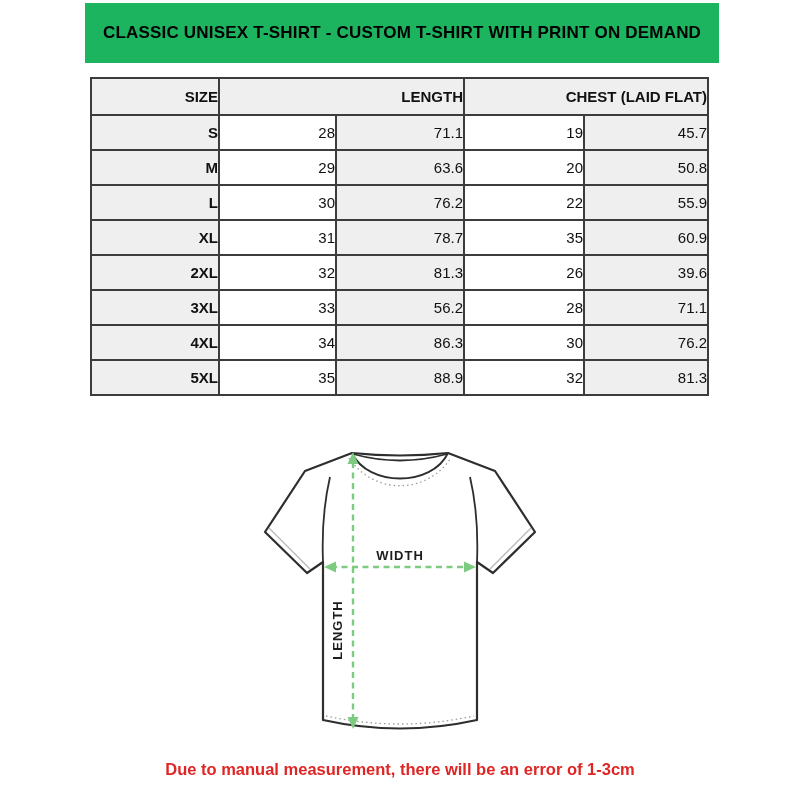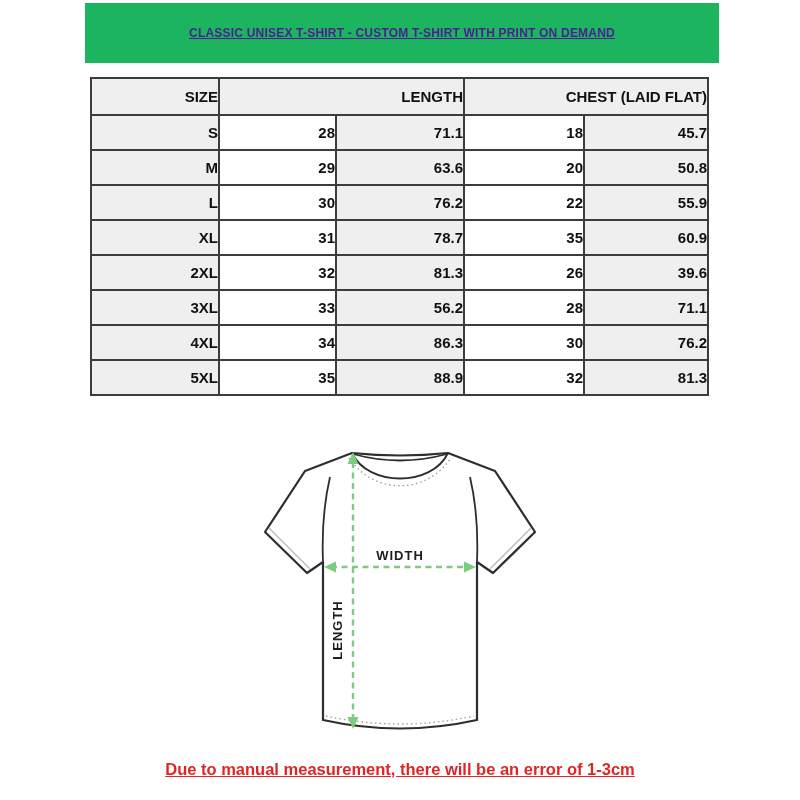--- a/index.html
+++ b/index.html
@@ -2,47 +2,47 @@
 <html style="--green: #1DB45F; --agreen: #7CCB81; --red: #E02525; --gray: #F0EFEF; --border: #3C3C3C;"><head>
 <meta charset="utf-8">
 <style>
   html,body{margin:0;padding:0;width:800px;height:800px;overflow:hidden;background:#ffffff;
     font-family:"Liberation Sans", sans-serif;}
   #page{position:relative;width:800px;height:800px;background:#fff;}
 
   
   .banner{position:absolute;left:85px;top:3px;width:634px;height:60px;
     background:var(--green,#1DB45F);display:flex;align-items:center;justify-content:center;}
-  .banner span{color:#4c1d95;font-weight:bold;font-size:12px;letter-spacing:.2px;white-space:nowrap;text-decoration:underline;}
+  .banner span{color:#000000;font-weight:bold;font-size:17px;letter-spacing:.2px;white-space:nowrap;}
 
   
   table.size-chart{position:absolute;left:90px;top:77px;width:617px;border-collapse:collapse;
     table-layout:fixed;}
   table.size-chart th, table.size-chart td{
     border:2px solid var(--border,#3C3C3C);text-align:right;vertical-align:middle;
     font-size:15px;color:#111;background:#fff;padding:0;}
   table.size-chart th{height:35px;font-weight:bold;background:var(--gray,#F0EFEF);}
-  table.size-chart td{height:33px;font-weight:bold;}
+  table.size-chart td{height:33px;font-weight:normal;}
   table.size-chart td.g{background:var(--gray,#F0EFEF);}
   table.size-chart td.size{font-weight:bold;}
 
   
   .diagram{position:absolute;left:250px;top:445px;width:300px;height:310px;}
   .outline{fill:#fff;stroke:#2e2e2e;stroke-width:2.2;stroke-linejoin:round;}
   .seam{fill:none;stroke:#2e2e2e;stroke-width:1.8;}
   .stitch{fill:none;stroke:#b9b9b9;stroke-width:1.3;}
   .dotted{fill:none;stroke:#9a9a9a;stroke-width:1.3;stroke-dasharray:1.5 3;}
   .dash{stroke:var(--agreen,#7CCB81);stroke-width:2.4;stroke-dasharray:6 4.5;fill:none;}
   .ah{fill:var(--agreen,#7CCB81);}
   .dlabel{font-family:"Liberation Sans", sans-serif;font-weight:bold;font-size:13px;
     fill:#1d1d1d;letter-spacing:1px;}
 
   
   .note{position:absolute;left:0;top:760px;width:800px;text-align:center;
-    color:var(--red,#E02525);font-weight:bold;font-size:16.5px;text-decoration:underline;}
+    color:var(--red,#E02525);font-weight:bold;font-size:16.5px;}
 </style>
 </head>
 <body>
 
 <div id="page">
 
   <div class="banner">
     <span>CLASSIC UNISEX T-SHIRT - CUSTOM T-SHIRT WITH PRINT ON DEMAND</span>
   </div>
 
@@ -59,21 +59,21 @@
         <th>SIZE</th>
         <th colspan="2">LENGTH</th>
         <th colspan="2">CHEST (LAID FLAT)</th>
       </tr>
     </thead>
     <tbody>
     <tr>
       <td class="g size">S</td>
       <td>28</td>
       <td class="g">71.1</td>
-      <td>18</td>
+      <td>19</td>
       <td class="g">45.7</td>
     </tr>
 
     <tr>
       <td class="g size">M</td>
       <td>29</td>
       <td class="g">63.6</td>
       <td>20</td>
       <td class="g">50.8</td>
     </tr>

